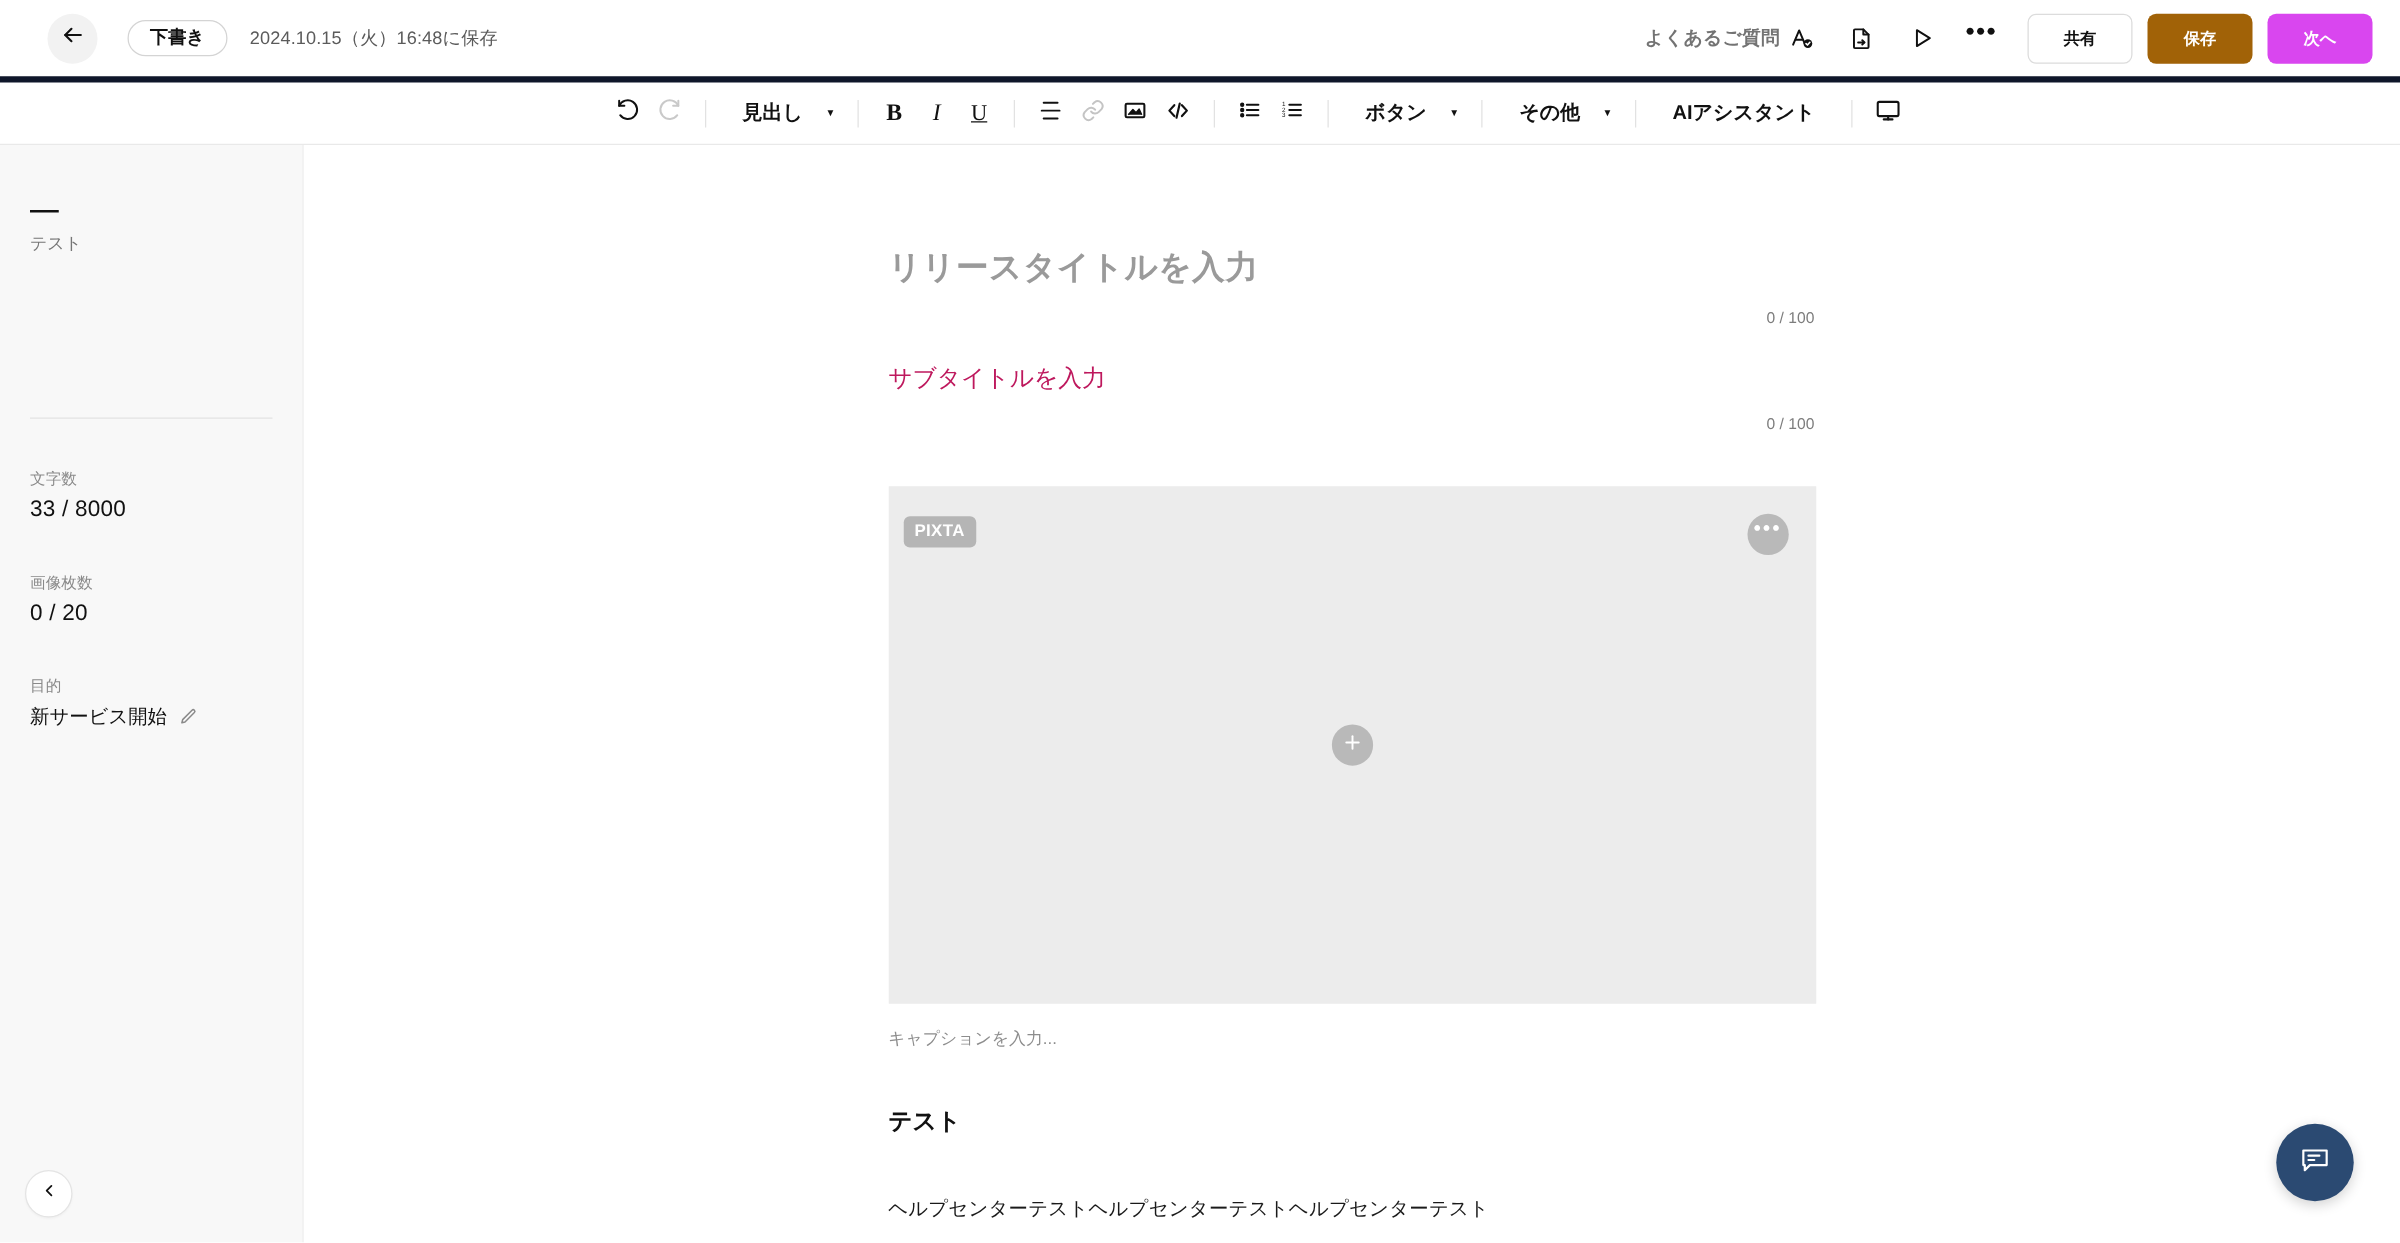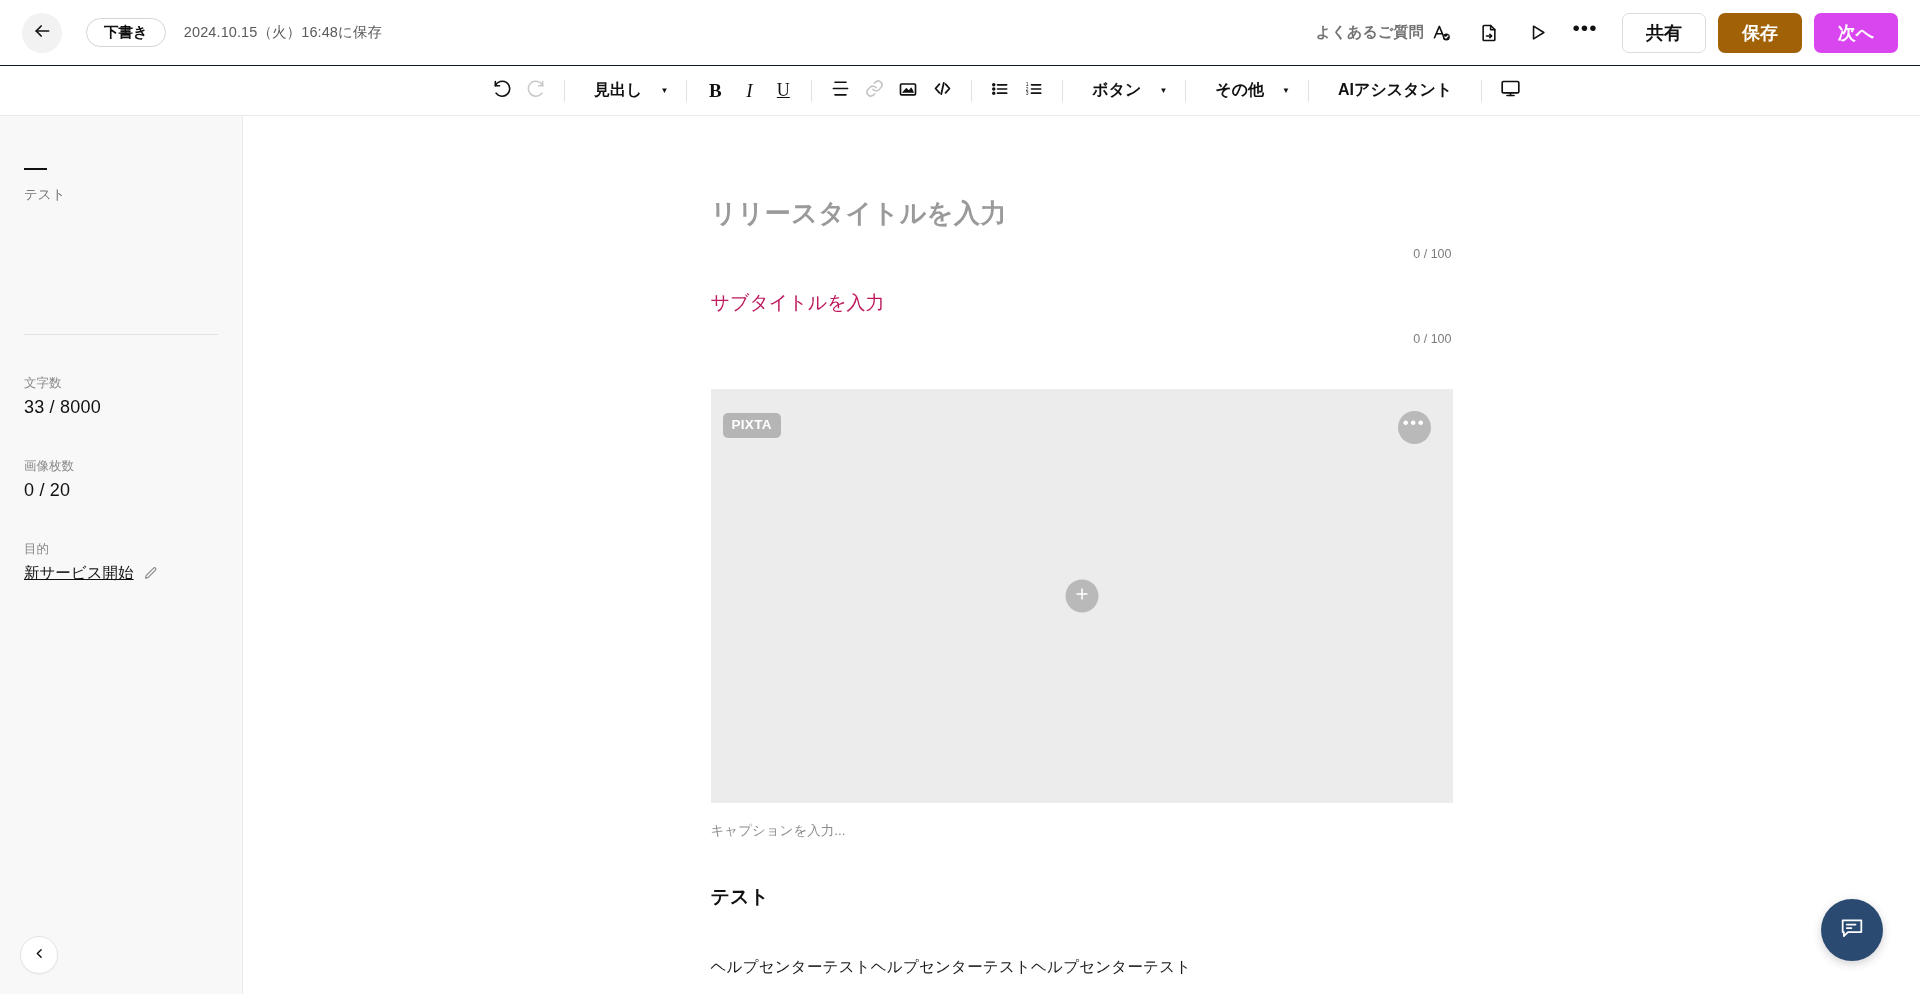--- a/index.html
+++ b/index.html
@@ -11,23 +11,23 @@
     overflow: hidden;
     -webkit-font-smoothing: antialiased;
   }
 
   .app { position: relative; width: 1920px; height: 994px; display: flex; flex-direction: column; }
 
   
   .header {
     height: 66px; min-height: 66px;
     background: #fff;
-    border-bottom: 1px solid #0f172a;
+    border-bottom: 5px solid #0f172a;
     display: flex; align-items: center;
-    padding: 0 22px 0 12px;
+    padding: 0 22px 0 28px;
     position: relative; z-index: 30;
   }
   .back-btn {
     width: 40px; height: 40px; border-radius: 50%;
     background: #f2f2f2; border: none;
     display: flex; align-items: center; justify-content: center;
     cursor: pointer; margin-left: 10px;
   }
   .status-pill {
     margin-left: 24px;
@@ -44,21 +44,21 @@
     font-size: 15px; font-weight: 700; color: #737373;
     cursor: pointer; letter-spacing: .2px;
   }
   .hicon {
     width: 34px; height: 34px;
     display: flex; align-items: center; justify-content: center;
     cursor: pointer; margin-right: 14px; border-radius: 6px;
   }
   .hicon.dots { margin-right: 20px; font-size: 21px; letter-spacing: 1px; color: #111; padding-bottom: 9px; }
   .btn {
-    height: 40px; border-radius: 7px; font-size: 18px; font-weight: 700;
+    height: 40px; border-radius: 7px; font-size: 13px; font-weight: 700;
     display: flex; align-items: center; justify-content: center;
     cursor: pointer; padding: 0 22px; border: none; line-height: 1;
     font-family: inherit;
   }
   .btn-share { background: #fff; color: #111; border: 1px solid #dcdcdc; min-width: 84px; }
   .btn-save { background: #a16207; color: #fff; margin-left: 12px; min-width: 84px; }
   .btn-next { background: #d946ef; color: #fff; margin-left: 12px; min-width: 84px; }
 
   
   .toolbar {
@@ -95,21 +95,21 @@
   }
   .sb-dash {
     width: 23px; height: 2px; background: #111; margin-bottom: 16px;
   }
   .sb-doc-name { font-size: 13.5px; color: #767676; }
   .sb-divider { height: 1px; background: #e2e2e2; margin: 130px 0 0 0; }
   .sb-group { margin-top: 40px; }
   .sb-label { font-size: 12.5px; color: #8a8a8a; margin-bottom: 5px; }
   .sb-value { font-size: 18px; color: #111; letter-spacing: .2px; }
   .sb-purpose-row { display: flex; align-items: center; gap: 9px; }
-  .sb-purpose { font-size: 15.5px; color: #111; text-decoration: underline; }
+  .sb-purpose { font-size: 15.5px; color: #111; }
   .pencil { cursor: pointer; display: flex; }
 
   .collapse-btn {
     position: absolute; left: 20px; bottom: 20px;
     width: 38px; height: 38px; border-radius: 50%;
     background: #fff; border: 1px solid #e4e4e4;
     display: flex; align-items: center; justify-content: center;
     cursor: pointer; box-shadow: 0 1px 2px rgba(0,0,0,.04);
   }
 

